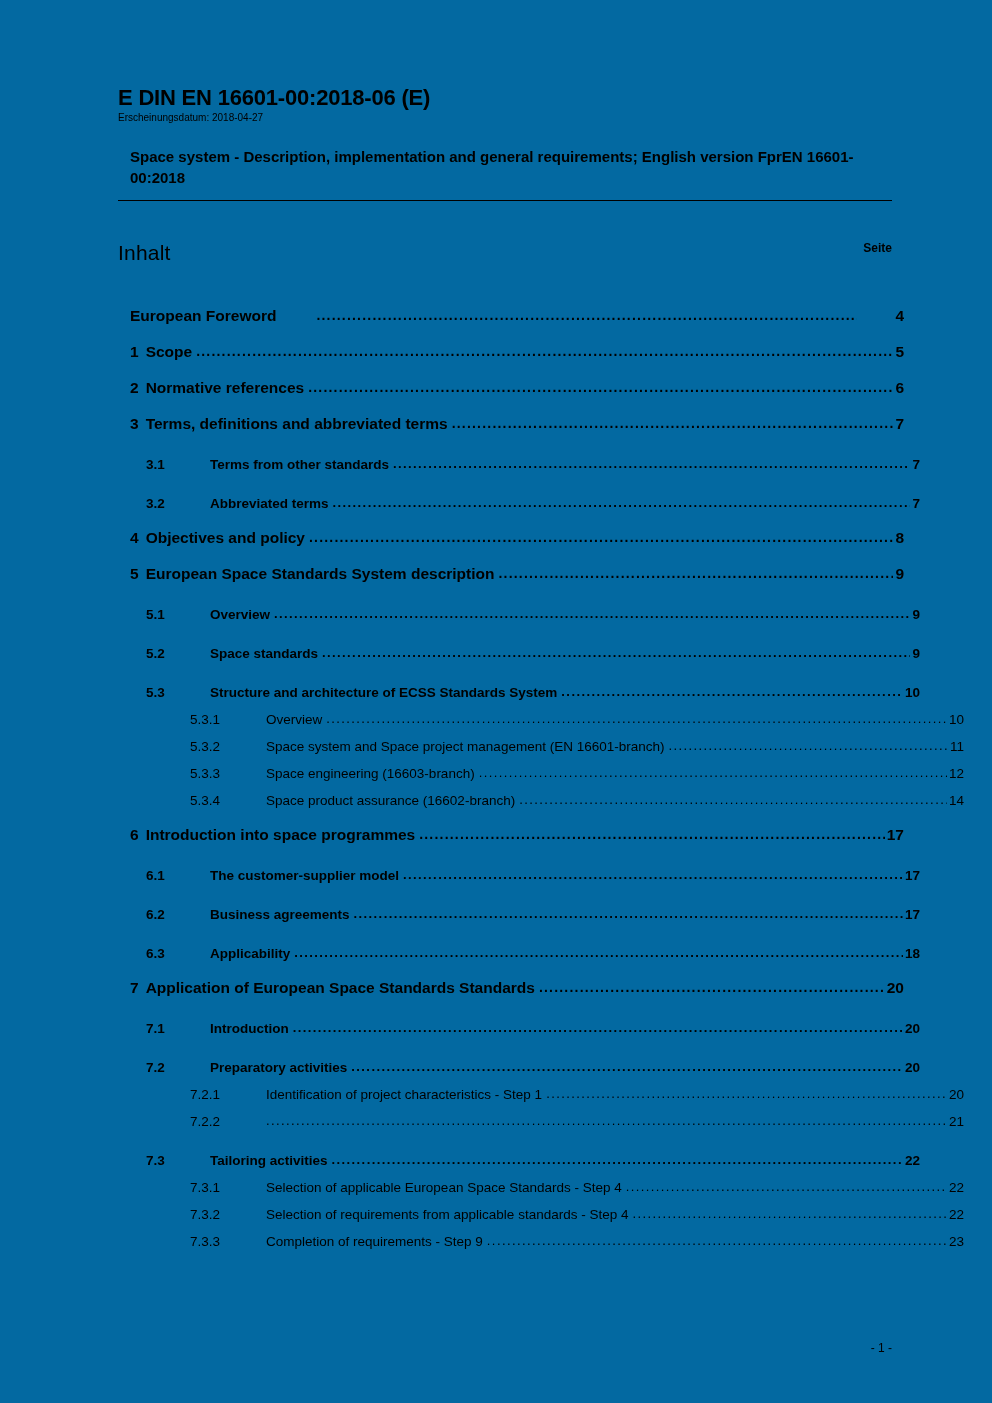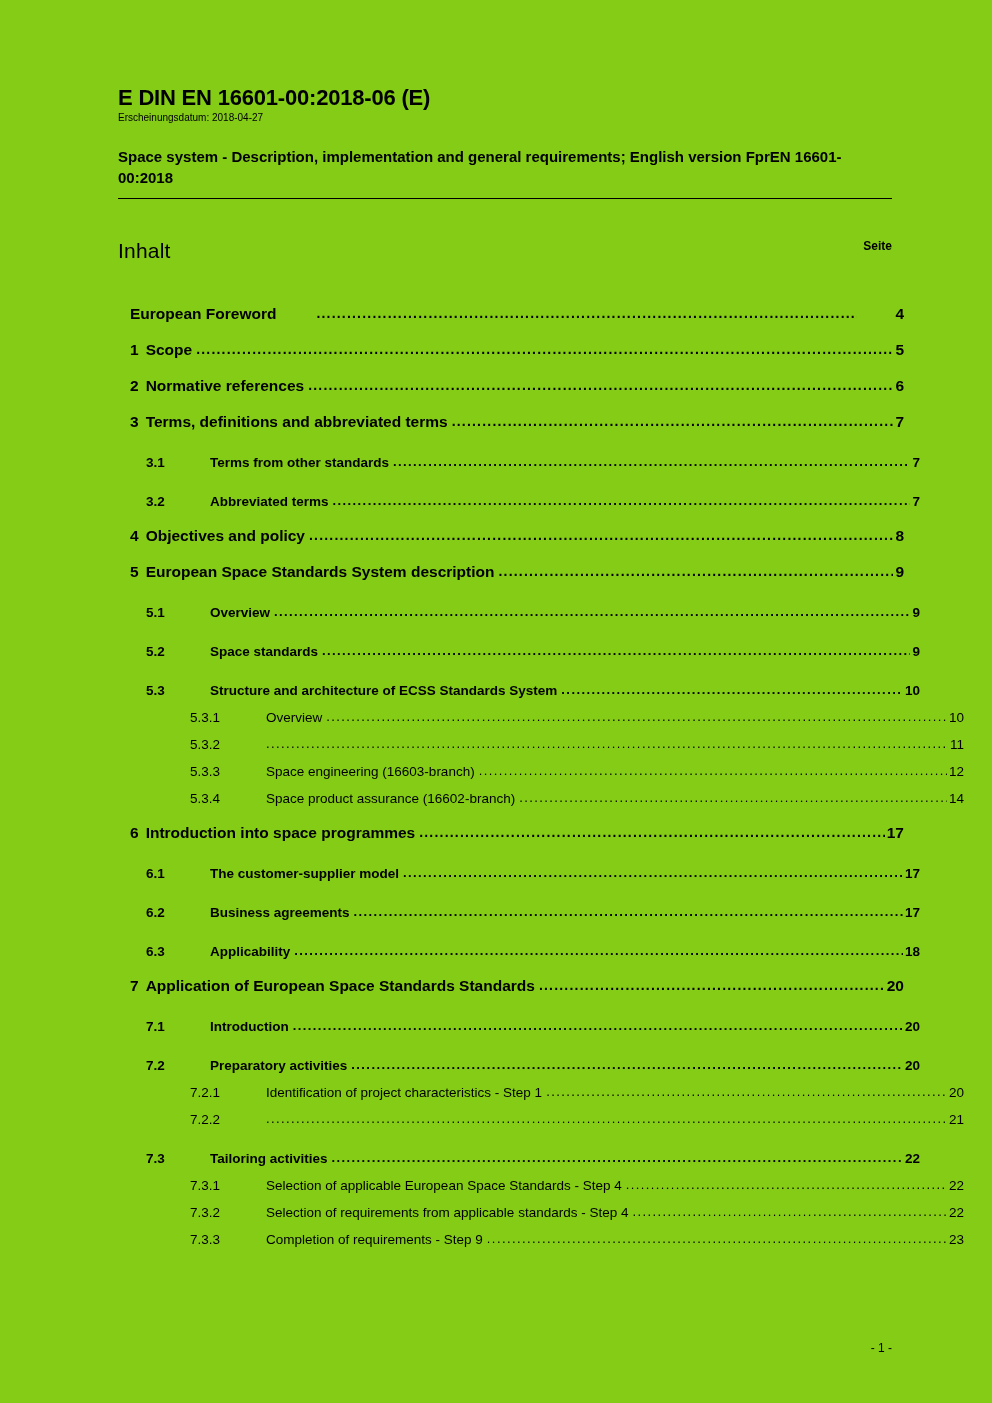--- a/index.html
+++ b/index.html
@@ -9,41 +9,41 @@
   }
   body {
     font-family: "Liberation Sans", sans-serif;
     color: #000000;
   }
   .page {
     position: relative;
     width: 992px;
     height: 1403px;
     margin: 0 auto;
-    background: #84cc16;
+    background: #0369a1;
     box-sizing: border-box;
     padding: 85px 100px 40px 118px;
   }
   .doc-id {
     font-size: 22px;
     font-weight: bold;
     letter-spacing: -0.2px;
     line-height: 1.15;
     margin: 0 0 2px 0;
   }
   .doc-date {
     font-size: 10px;
     font-weight: normal;
     margin: 0 0 24px 0;
   }
   .doc-title {
     font-size: 15px;
     font-weight: bold;
     line-height: 1.35;
-    margin: 0;
+    margin: 12px;
     max-width: 780px;
   }
   .header-rule {
     border: 0;
     border-top: 1px solid #000;
     margin: 10px 0 0 0;
     width: 100%;
   }
   .toc-head {
     display: flex;
@@ -219,20 +219,21 @@
         <span class="pageno">10</span>
       </div>
       <div class="toc-row lvl3">
         <span class="num">5.3.1</span>
         <span class="label">Overview</span>
         <span class="dots">........................................................................................................................................................................................................</span>
         <span class="pageno">10</span>
       </div>
       <div class="toc-row lvl3">
         <span class="num">5.3.2</span>
+        <span class="label">Space system and Space project management (EN 16601-branch)</span>
         <span class="dots">........................................................................................................................................................................................................</span>
         <span class="pageno">11</span>
       </div>
       <div class="toc-row lvl3">
         <span class="num">5.3.3</span>
         <span class="label">Space engineering (16603-branch)</span>
         <span class="dots">........................................................................................................................................................................................................</span>
         <span class="pageno">12</span>
       </div>
       <div class="toc-row lvl3">

